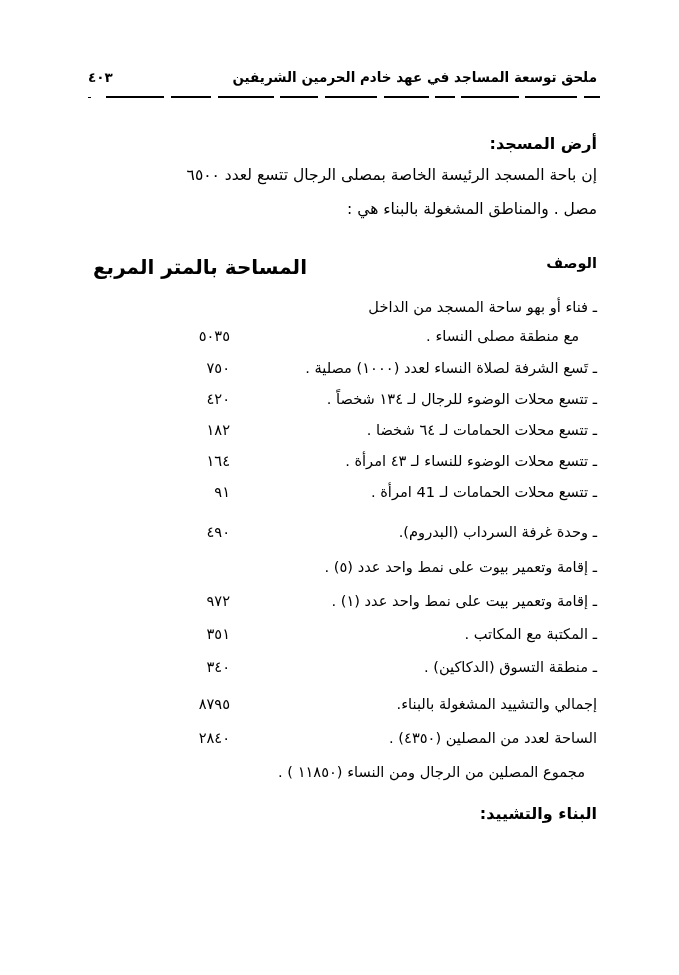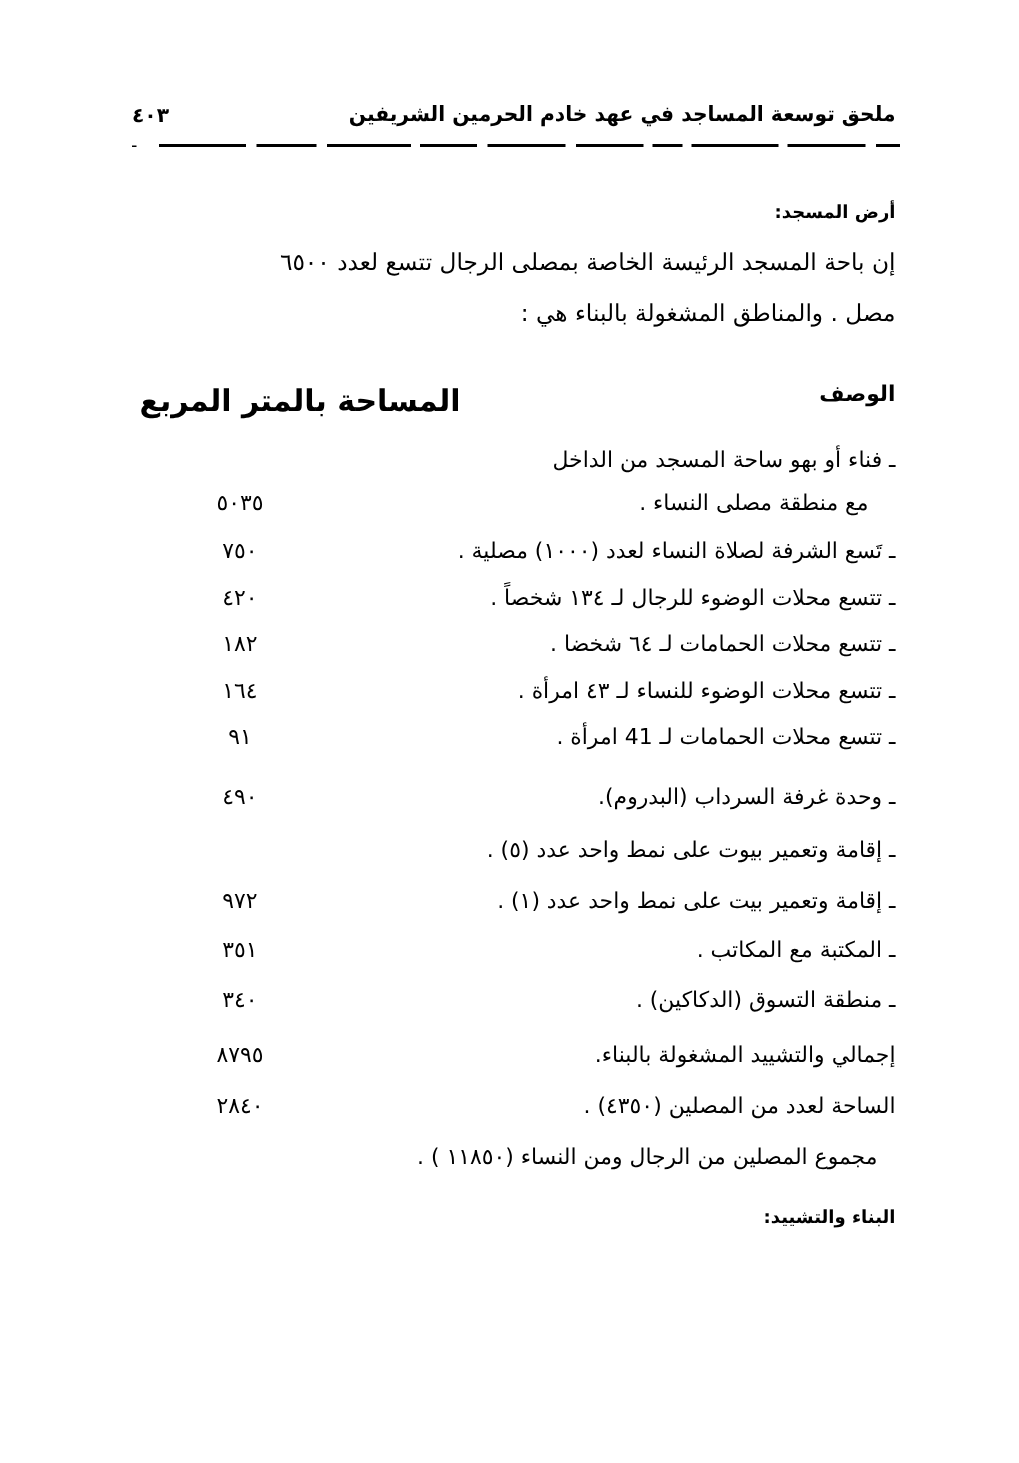--- a/index.html
+++ b/index.html
@@ -67,21 +67,21 @@
     top: 0;
     height: 2.2px;
     background: #000;
   }
   .rule span.thin { height: 1.4px; top: 0.6px; }
 
   
   .sec-head {
     position: absolute;
     right: 0;
-    font-size: 12px;
+    font-size: 16px;
     font-weight: bold;
     direction: rtl;
     white-space: nowrap;
     letter-spacing: -0.2px;
   }
   .para-line {
     position: absolute;
     right: 0;
     left: 0;
     font-size: 15.5px;
@@ -128,21 +128,22 @@
     
   }
   .row-val {
     position: absolute;
     top: 0;
     font-size: 14.6px;
     direction: ltr;
     unicode-bidi: isolate;
     white-space: nowrap;
     letter-spacing: 1px;
-    text-align: center;
+    text-align: right;
+    margin-left: 20px;
   }
   .closing-line {
     position: absolute;
     left: 0;
     right: 0;
     font-size: 15.5px;
     direction: rtl;
     white-space: nowrap;
     letter-spacing: 0.1px;
   }

